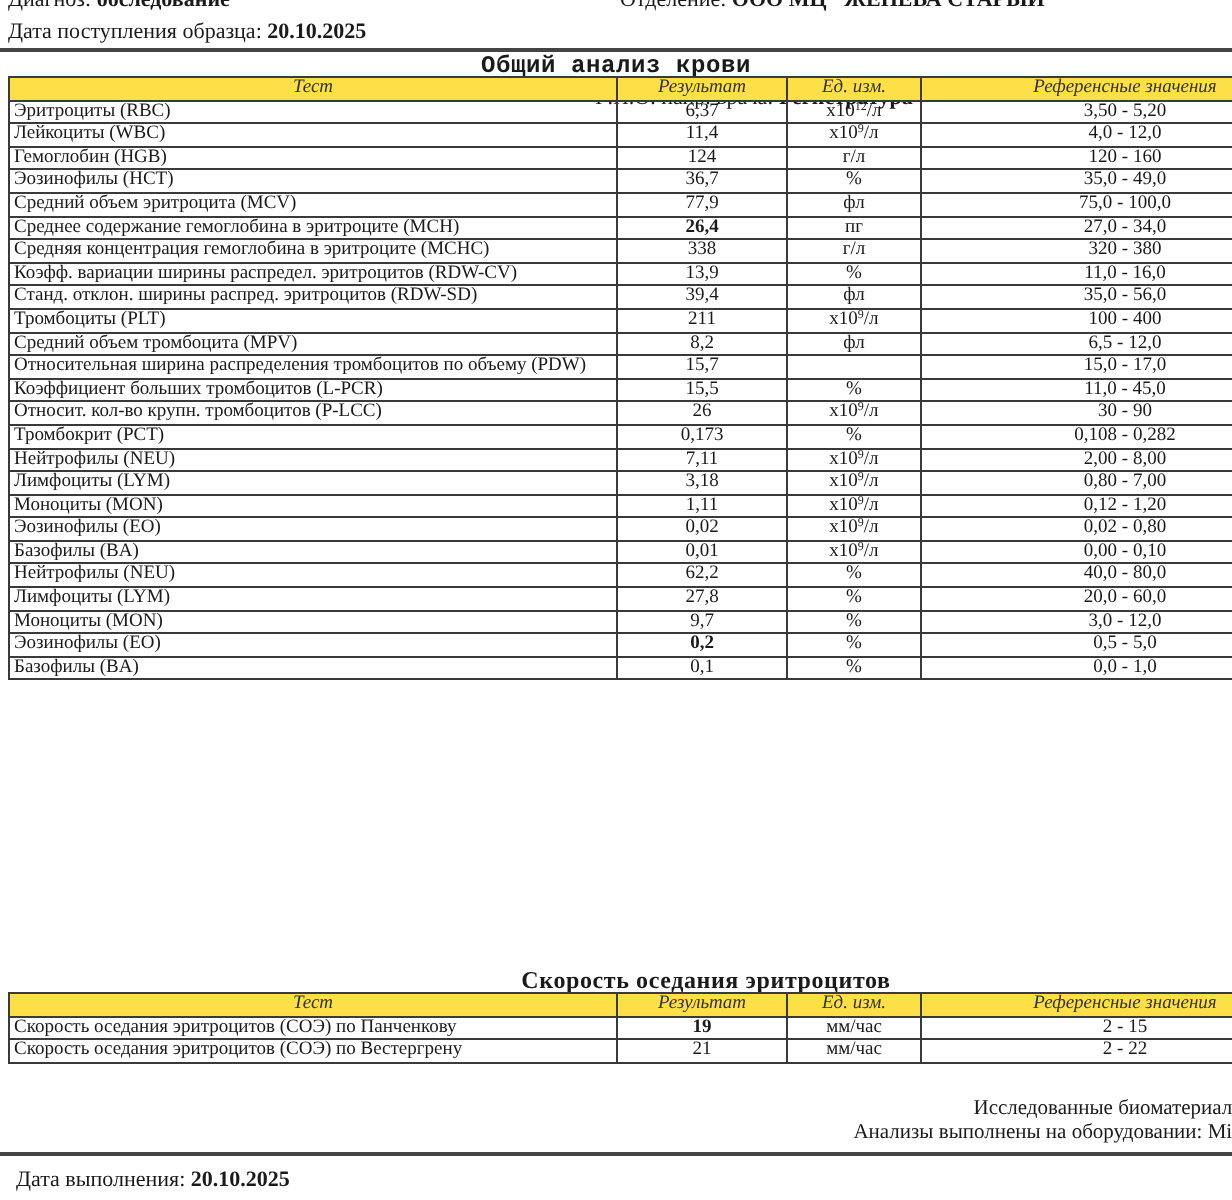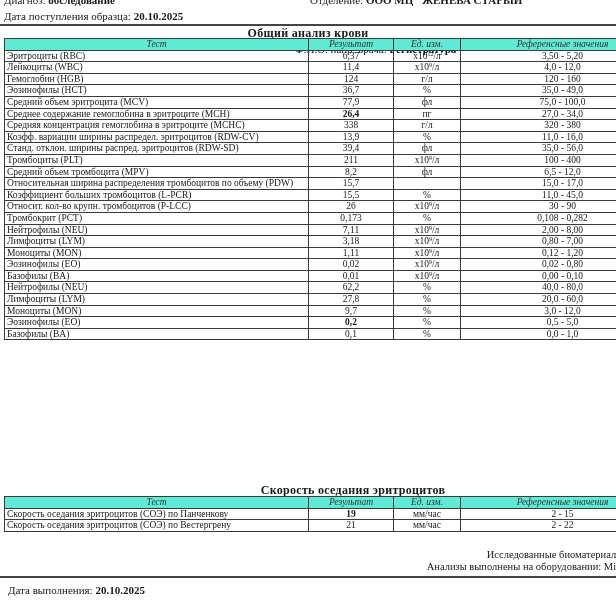--- a/index.html
+++ b/index.html
@@ -18,21 +18,21 @@
   }
   table.lab {
     position: absolute; left: 4px; border-collapse: collapse; table-layout: fixed;
     font-size: 9.5px;
   }
   table.lab td, table.lab th {
     border: 1px solid #3a3a3a; padding: 0 2px; height: 10.6px; line-height: 10.6px;
     overflow: hidden; white-space: nowrap;
   }
   table.lab th {
-    background: #5eead4; font-style: italic; font-weight: normal; text-align: center;
+    background: #fde047; font-style: italic; font-weight: normal; text-align: center;
     color: #333;
   }
   table.lab td.c { text-align: center; }
   table.lab td.b { font-weight: bold; }
   sup { font-size: 6px; line-height: 0; vertical-align: 3px; }
   .foot { font-size: 10.5px; line-height: 12px; text-align: right; }
 </style>
 </head>
 <body>
 
@@ -47,21 +47,21 @@
 <div class="abs hdr-line" style="left:310px; top:-6px;">
   <span>Отделение:</span>
   <b>ООО МЦ "ЖЕНЕВА СТАРЫЙ"</b>
 </div>
 <div class="abs hdr-line" style="left:295px; top:7px;margin-top:36px;">
   <span>Ф.И.О. напр. врача:</span>
   <b>Регистратура</b>
 </div>
 <div class="rule" style="top:24px; height:2px; background:#444;"></div>
 
-<div class="section-title" style="top:26px;">Общий анализ крови</div>
+<div class="section-title" style="top:26px;font-family:Liberation Mono, monospace;">Общий анализ крови</div>
 <table class="lab" id="cbc-table" style="top:38px; width:660px;">
   <colgroup>
     <col style="width:304px">
       <col style="width:85px">
       <col style="width:67px">
       <col style="width:204px">
   </colgroup>
   <thead>
     <tr>
       <th>Тест</th>

